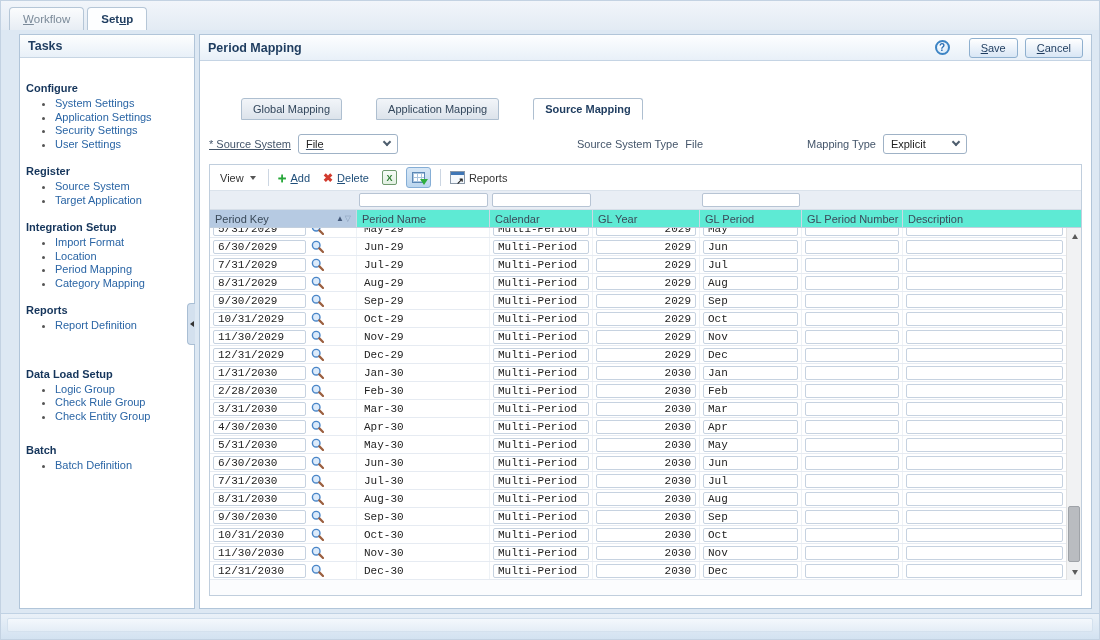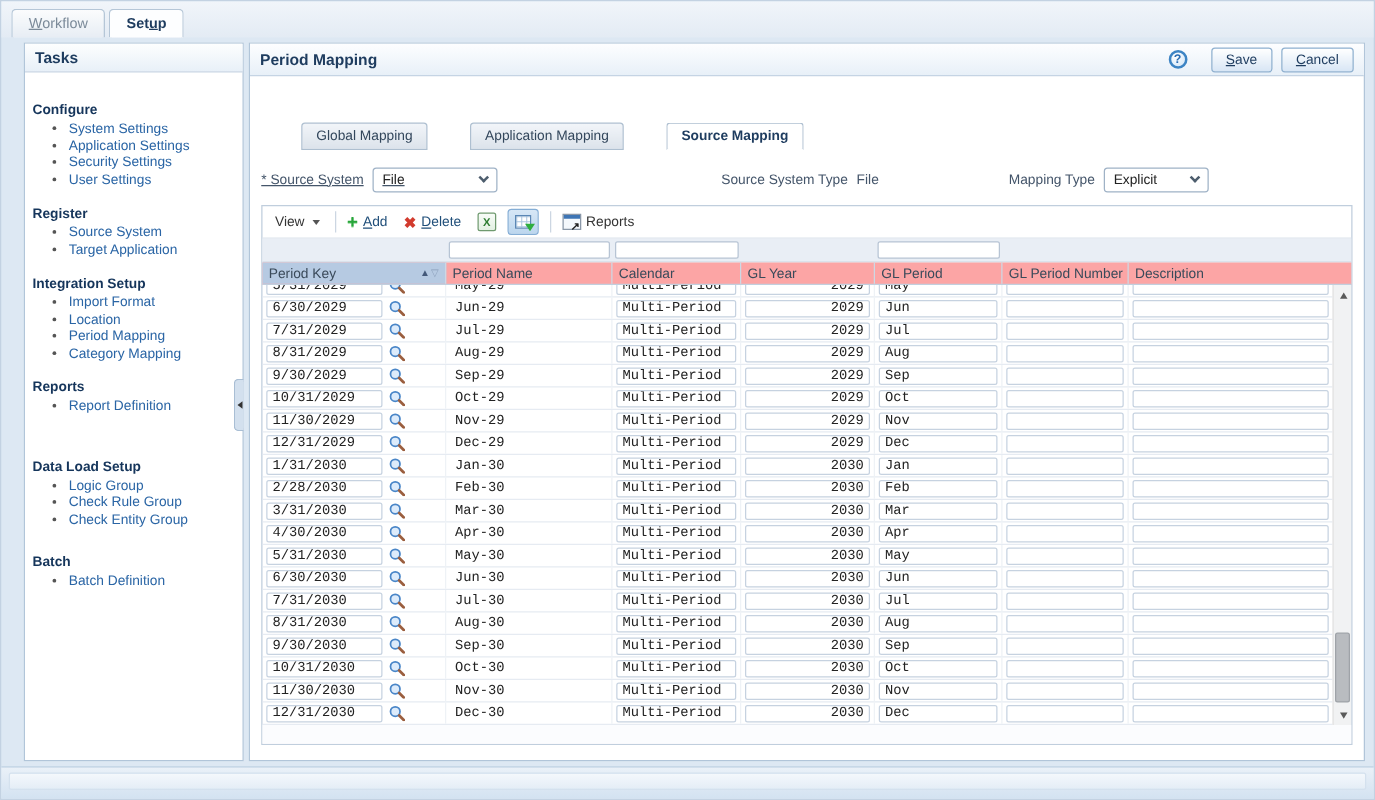--- a/index.html
+++ b/index.html
@@ -84,21 +84,21 @@
                 border-left:4px solid transparent; border-right:4px solid transparent; border-top:6px solid #2fae3e; }
   .detach-icon { width:15px; height:13px; border:1px solid #8a98a8; background:#f4f8fc; position:relative; }
   .detach-icon::before { content:""; position:absolute; top:0; left:0; right:0; height:3px; background:#3e75b5; }
   .detach-icon::after { content:"↗"; position:absolute; right:0px; bottom:-3px; font-size:9px; color:#222; font-weight:bold; }
 
   
   .filter-row { height:19px; background:#e9eef5; display:flex; border-bottom:1px solid #d6dee8; align-items:center; padding-right:15px; }
   .fcell { height:100%; display:flex; align-items:center; padding:0 2px; }
   .filter-input { height:14px; width:100%; border:1px solid #b7c4d4; border-radius:2px; background:#fff; font-size:10px; padding:0 3px; font-family:inherit; }
 
-  .header-row { height:18px; background:#fca5a5; display:flex; border-bottom:1px solid #c2cfde; font-size:11px; color:#3a4a5a; padding-right:15px; }
+  .header-row { height:18px; background:#5eead4; display:flex; border-bottom:1px solid #c2cfde; font-size:11px; color:#3a4a5a; padding-right:15px; }
   .hcell { display:flex; align-items:center; padding:0 5px; border-right:1px solid #cdd8e4; overflow:hidden; white-space:nowrap; }
   .hcell.sorted { background:#b6cae2; }
   .sort-icons { margin-left:auto; display:flex; align-items:center; gap:1px; font-size:8px; color:#44597a; }
   .sort-desc { color:#8ba0bc; }
 
   .rows-viewport { position:relative; height:352px; overflow:hidden; }
   .rows-inner { margin-top:-8px; margin-right:15px;font-family:Liberation Mono, monospace; }
   .grid-row { height:18px; display:flex; border-bottom:1px solid #e6ebf2; align-items:center; font-size:11px; color:#222; }
   .cell { height:100%; display:flex; align-items:center; padding:0 3px; border-right:1px solid #eef2f6; overflow:hidden; }
   .cell-input { height:14px; border:1px solid #c6d2e0; border-radius:2px; background:#fff; font-size:11px; color:#222;

